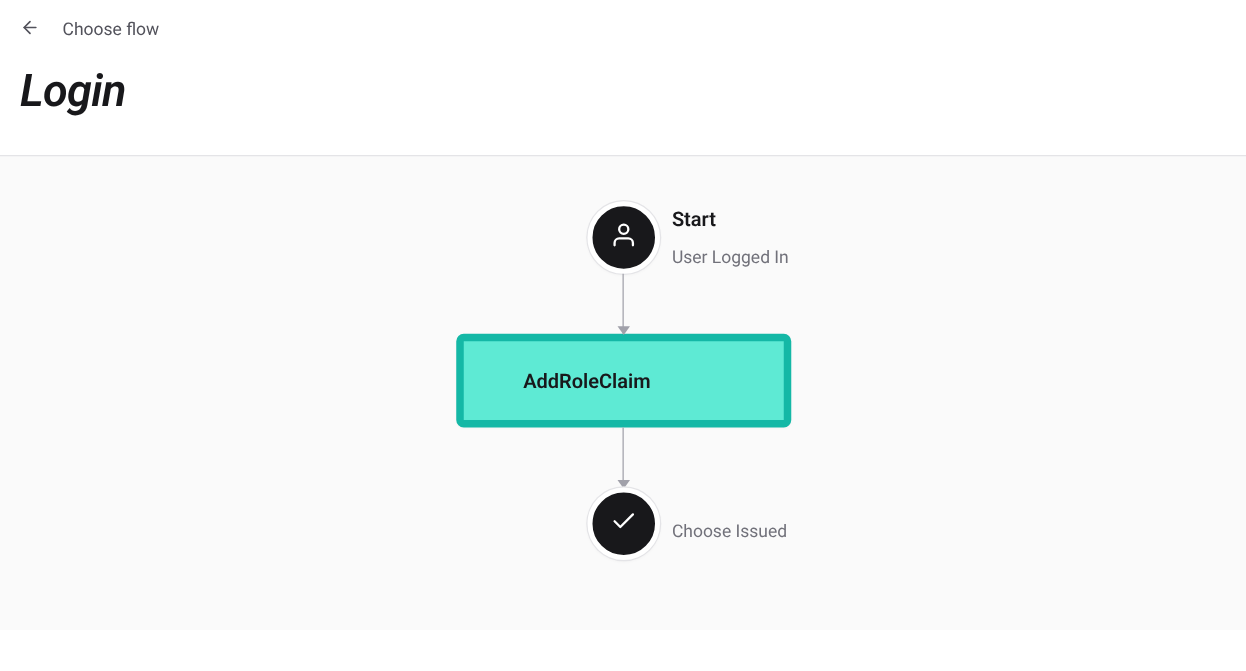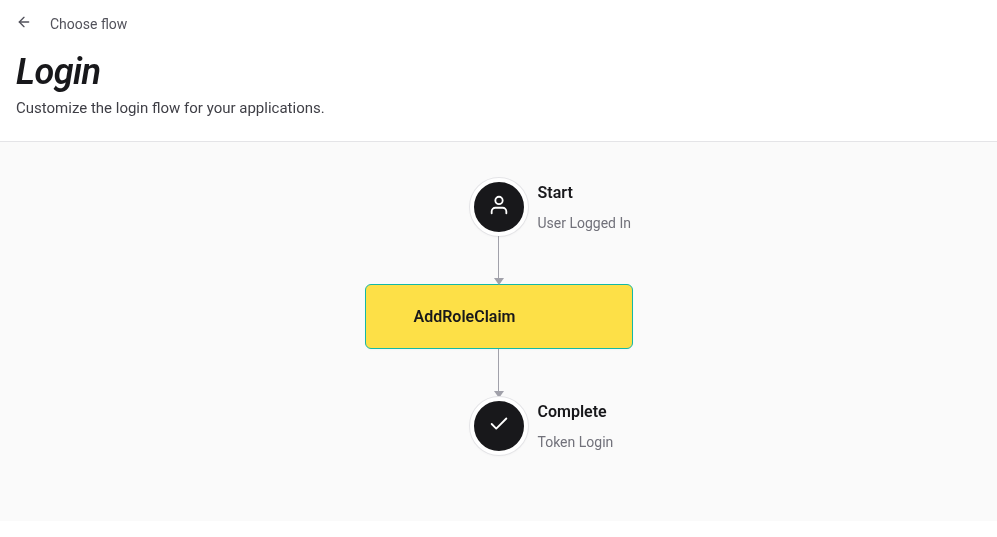--- a/index.html
+++ b/index.html
@@ -125,22 +125,22 @@
     }
     .circle-block .node-labels {
       position: absolute;
       left: 68px;
       top: 50%;
       transform: translateY(-50%);
       white-space: nowrap;
     }
     .action-card-real {
       width: 268px;
-      background: #fde047;
-      border: 1px solid #14b8a6;
+      background: #5eead4;
+      border: 6px solid #14b8a6;
       border-radius: 6px;
       padding: 22px 26px;
       display: flex;
       align-items: flex-end;
       gap: 22px;
       box-shadow: 0 1px 2px rgba(0,0,0,0.02);
       cursor: pointer;
     }
   </style>
 </head>
@@ -150,21 +150,20 @@
   <div class="breadcrumb">
     <span>
       <svg viewBox="0 0 24 24" fill="none" stroke="#52525b" stroke-width="2" stroke-linecap="round" stroke-linejoin="round">
         <line x1="19" y1="12" x2="5" y2="12"></line>
         <polyline points="12 19 5 12 12 5"></polyline>
       </svg>
     </span>
     <span>Choose flow</span>
   </div>
   <h1 class="page-title">Login</h1>
-  <p class="page-subtitle">Customize the login flow for your applications.</p>
 </div>
 
 <div class="canvas">
   <div class="flow centered-col">
 
     <div class="circle-block">
       <div class="node-circle">
         <span>
           <svg viewBox="0 0 24 24" fill="none" stroke="currentColor" stroke-width="2" stroke-linecap="round" stroke-linejoin="round">
             <path d="M20 21v-2a4 4 0 0 0-4-4H8a4 4 0 0 0-4 4v2"></path>
@@ -200,19 +199,18 @@
 
     <div class="circle-block">
       <div class="node-circle">
         <span>
           <svg viewBox="0 0 24 24" fill="none" stroke="currentColor" stroke-width="2" stroke-linecap="round" stroke-linejoin="round">
             <polyline points="20 6 9 17 4 12"></polyline>
           </svg>
         </span>
       </div>
       <div class="node-labels">
-        <div class="node-title">Complete</div>
-        <div class="node-sub">Token Login</div>
+        <div class="node-sub">Choose Issued</div>
       </div>
     </div>
 
   </div>
 </div>
 
 </body></html>

